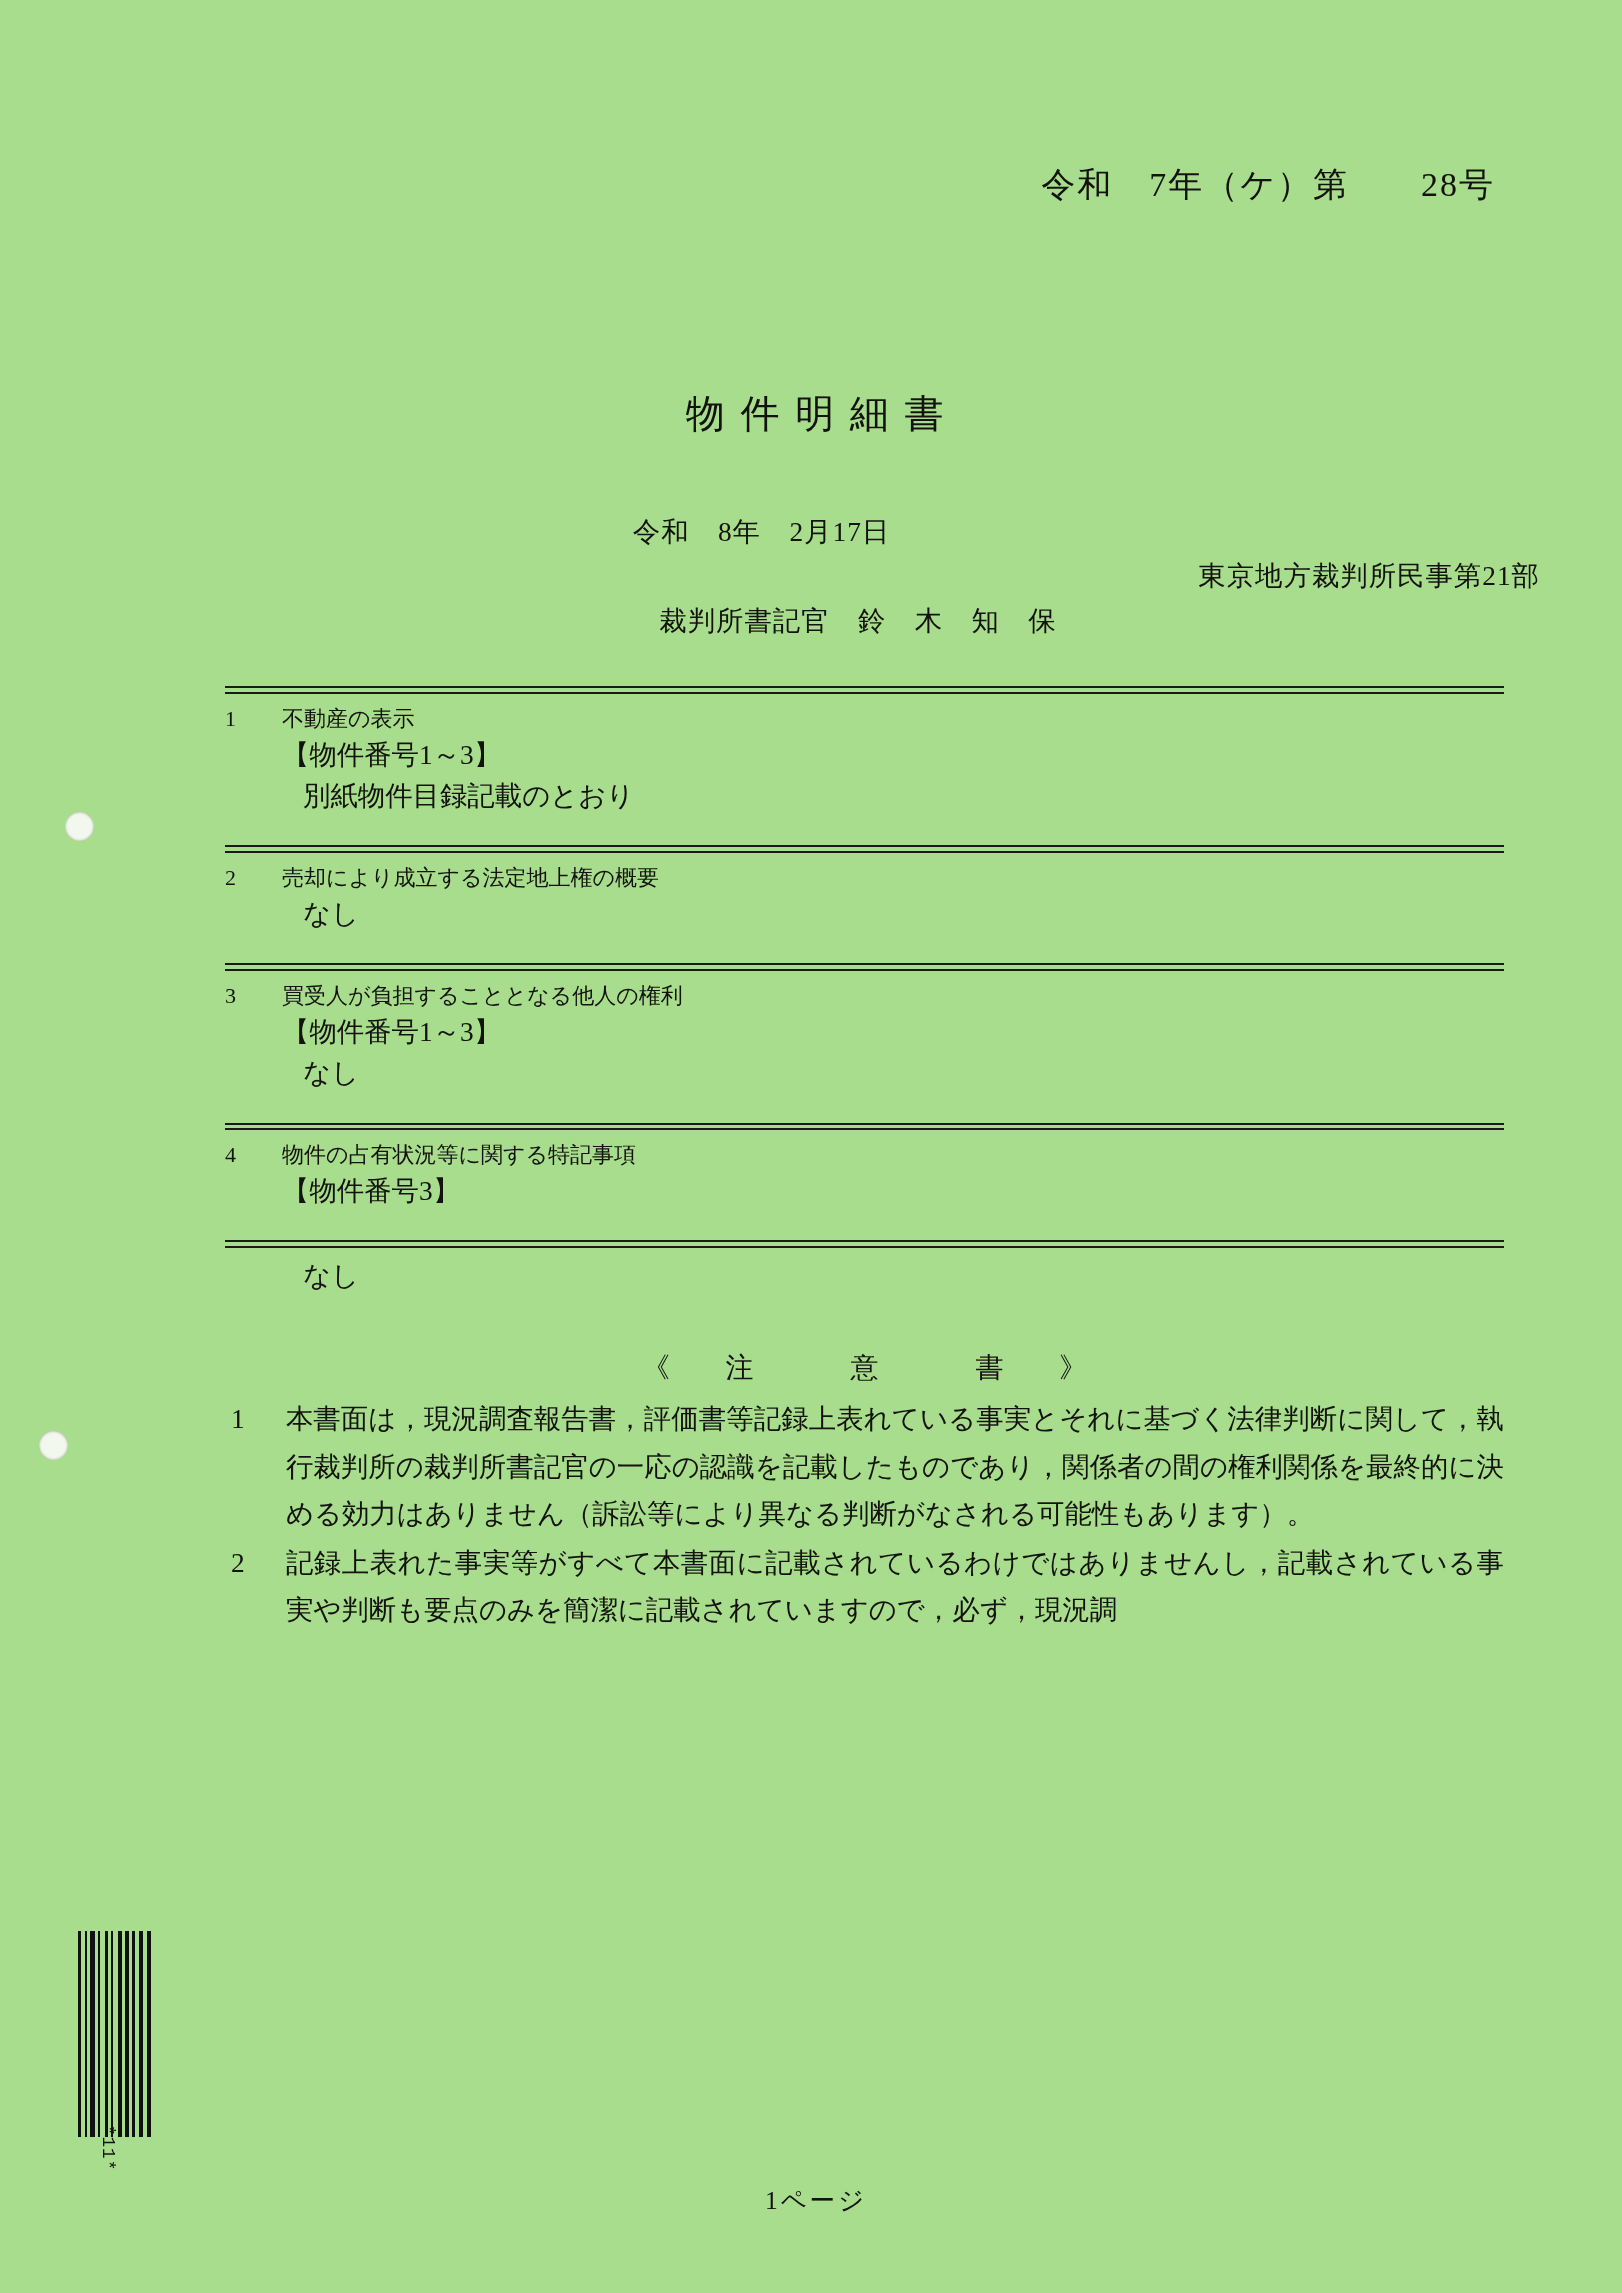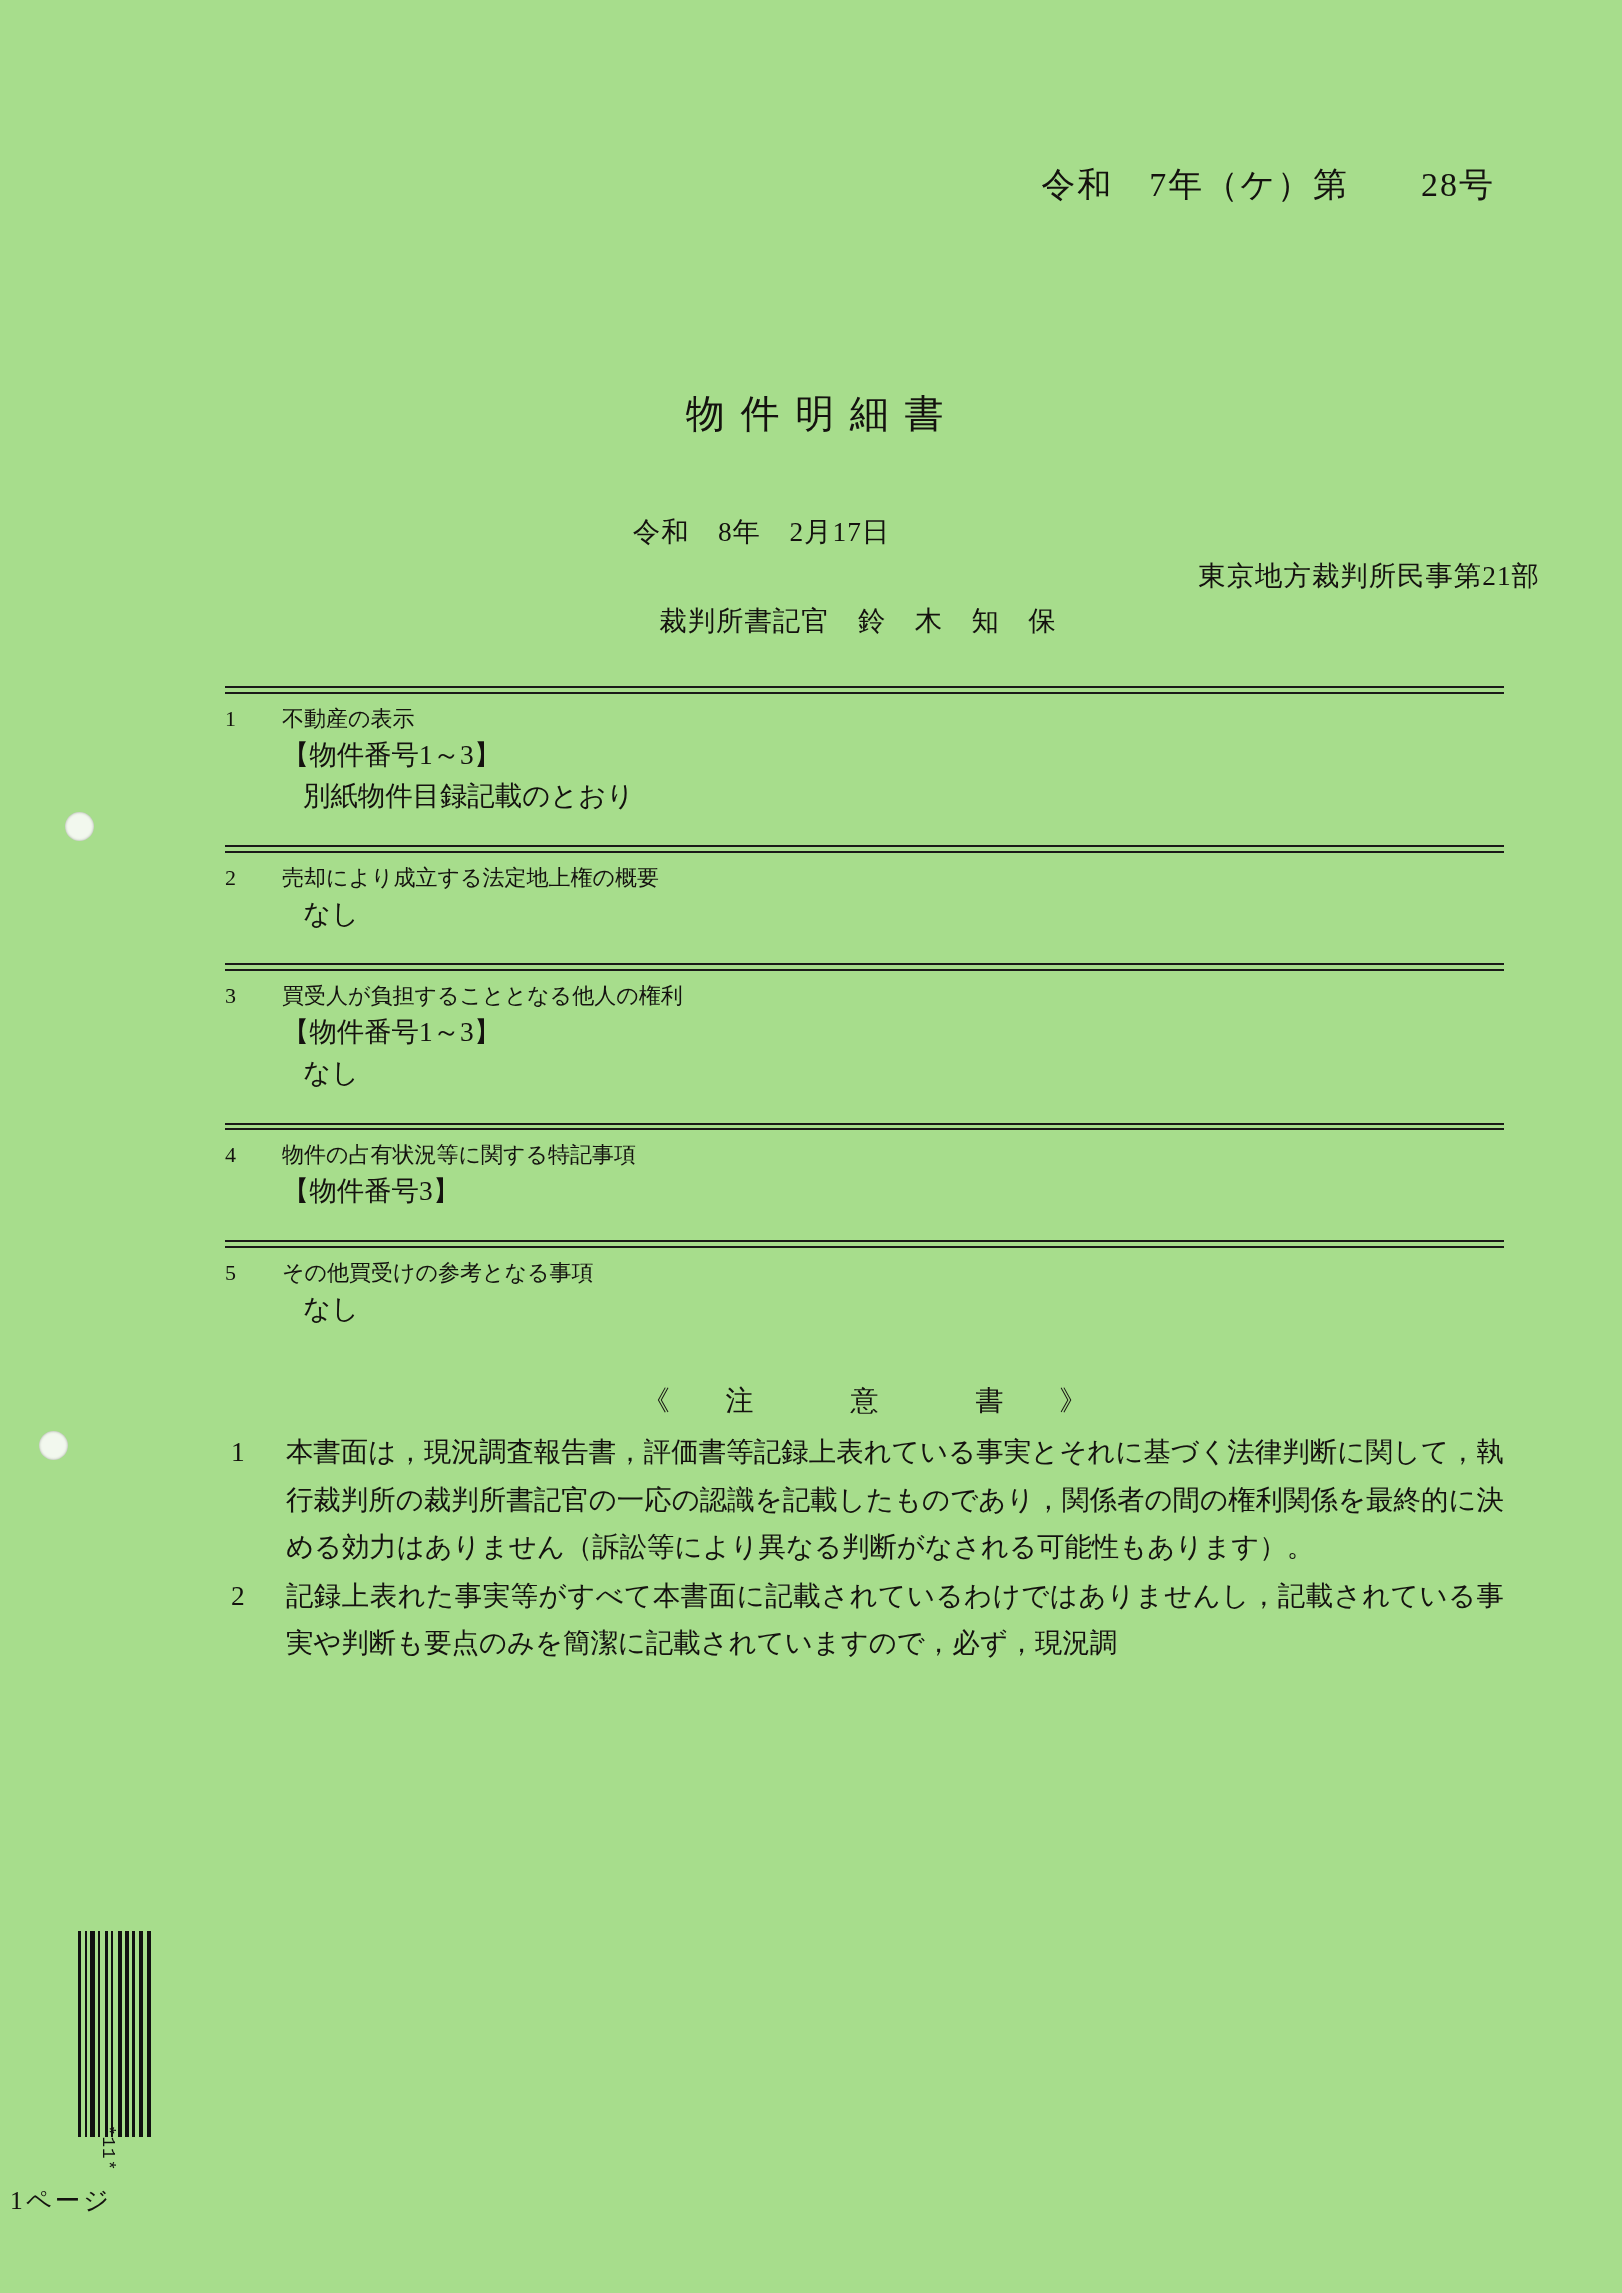--- a/index.html
+++ b/index.html
@@ -119,21 +119,21 @@
   }
   .notice-item .n-txt {
     flex: 1 1 auto;
   }
   
   .footer {
     position: absolute;
     left: 10px;
     right: 0;
     bottom: 76px;
-    text-align: left;
+    text-align: center;
     font-size: 25.5px;
     letter-spacing: 2.9px;
   }
   
   .hole {
     position: absolute;
     width: 29px;
     height: 29px;
     border-radius: 50%;
     background: #f2f8ee;
@@ -224,23 +224,20 @@
     <div class="rule"></div>
     <div class="section">
       <div class="sec-head">
         <span class="num">4</span><span>物件の占有状況等に関する特記事項</span>
       </div>
       <div class="sec-sub">【物件番号3】</div>
     </div>
 
     <div class="rule"></div>
     <div class="section">
-      <div class="sec-head">
-        <span class="num">5</span><span>その他買受けの参考となる事項</span>
-      </div>
       <div class="sec-body">なし</div>
     </div>
 
     <div class="notice-title">《　注　　意　　書　》</div>
 
     <div class="notice-item">
       <span class="n-num">1</span>
       <span class="n-txt">本書面は，現況調査報告書，評価書等記録上表れている事実とそれに基づく法律判断に関して，執行裁判所の裁判所書記官の一応の認識を記載したものであり，関係者の間の権利関係を最終的に決める効力はありません（訴訟等により異なる判断がなされる可能性もあります）。</span>
     </div>
     <div class="notice-item">

